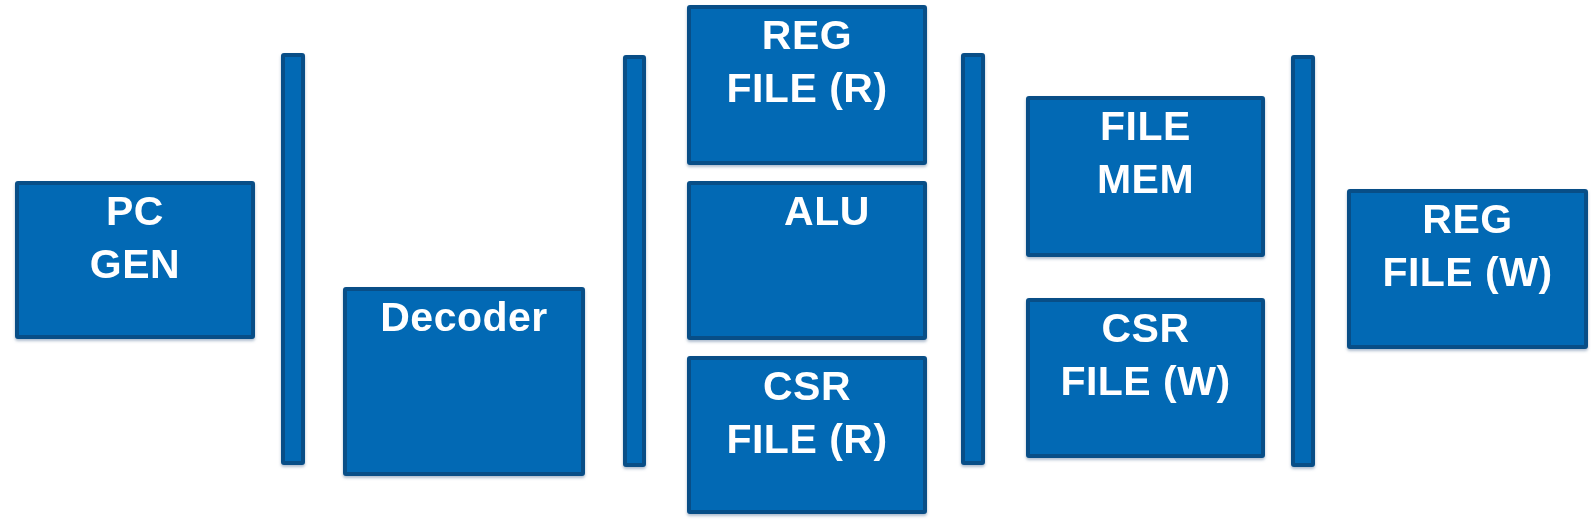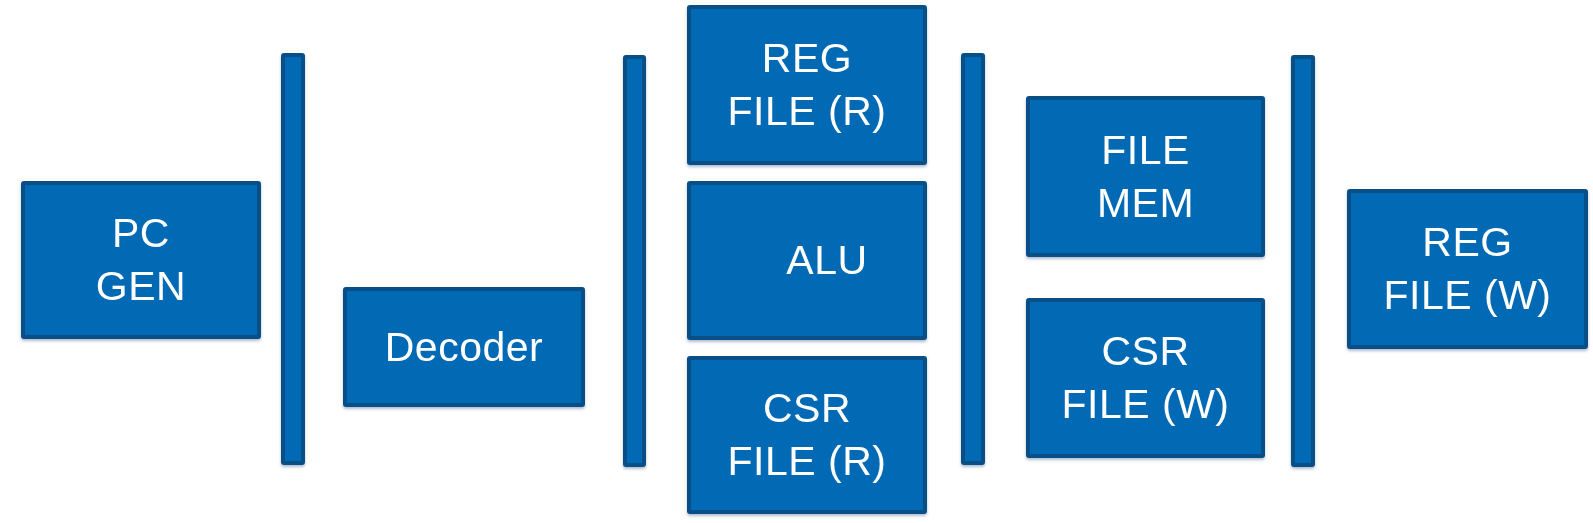--- a/index.html
+++ b/index.html
@@ -10,43 +10,43 @@
     font-family:"Liberation Sans", sans-serif;
     overflow:hidden;
   }
   .block{
     position:absolute;
     box-sizing:border-box;
     background:var(--fill,#0269b4);
     border:4px solid var(--stroke,#084e87);
     border-radius:3px;
     box-shadow:0 2px 3px rgba(110,135,165,0.55);
-    display:flex;align-items:center;justify-content:center;
+    display:flex;align-items:flex-start;justify-content:center;font-weight:bold;
   }
   .block .lbl{
     color:var(--text,#ffffff);
     font-size:41px;
     line-height:53px;
     text-align:center;
     white-space:pre-line;
     letter-spacing:0.5px;
   }
   .pipebar{
     position:absolute;
     box-sizing:border-box;
     background:var(--fill,#0269b4);
     border:4px solid var(--stroke,#084e87);
     border-radius:3px;
     box-shadow:0 2px 3px rgba(110,135,165,0.55);
   }
   
-  .b-pc-gen     {left:21px;   top:181px; width:240px; height:158px;}
+  .b-pc-gen     {left:15px;   top:181px; width:240px; height:158px;}
   .bar-1        {left:281px; top:53px;  width:24px;  height:412px;}
   .b-inst-mem   {left:343px; top:84px;  width:242px; height:159px;}
-  .b-decoder    {left:343px; top:287px; width:242px; height:120px;}
+  .b-decoder    {left:343px; top:287px; width:242px; height:189px;}
   .bar-2        {left:623px; top:55px;  width:23px;  height:412px;}
   .b-reg-file-r {left:687px; top:5px;   width:240px; height:160px;}
   .b-alu        {left:687px; top:181px; width:240px; height:159px;padding-left:40px;}
   .b-csr-file-r {left:687px; top:356px; width:240px; height:158px;}
   .bar-3        {left:961px; top:53px;  width:24px;  height:412px;}
   .b-data-mem   {left:1026px;top:96px;  width:239px; height:161px;}
   .b-csr-file-w {left:1026px;top:298px; width:239px; height:160px;}
   .bar-4        {left:1291px;top:55px;  width:24px;  height:412px;}
   .b-reg-file-w {left:1347px;top:189px; width:241px; height:160px;}
 </style>

